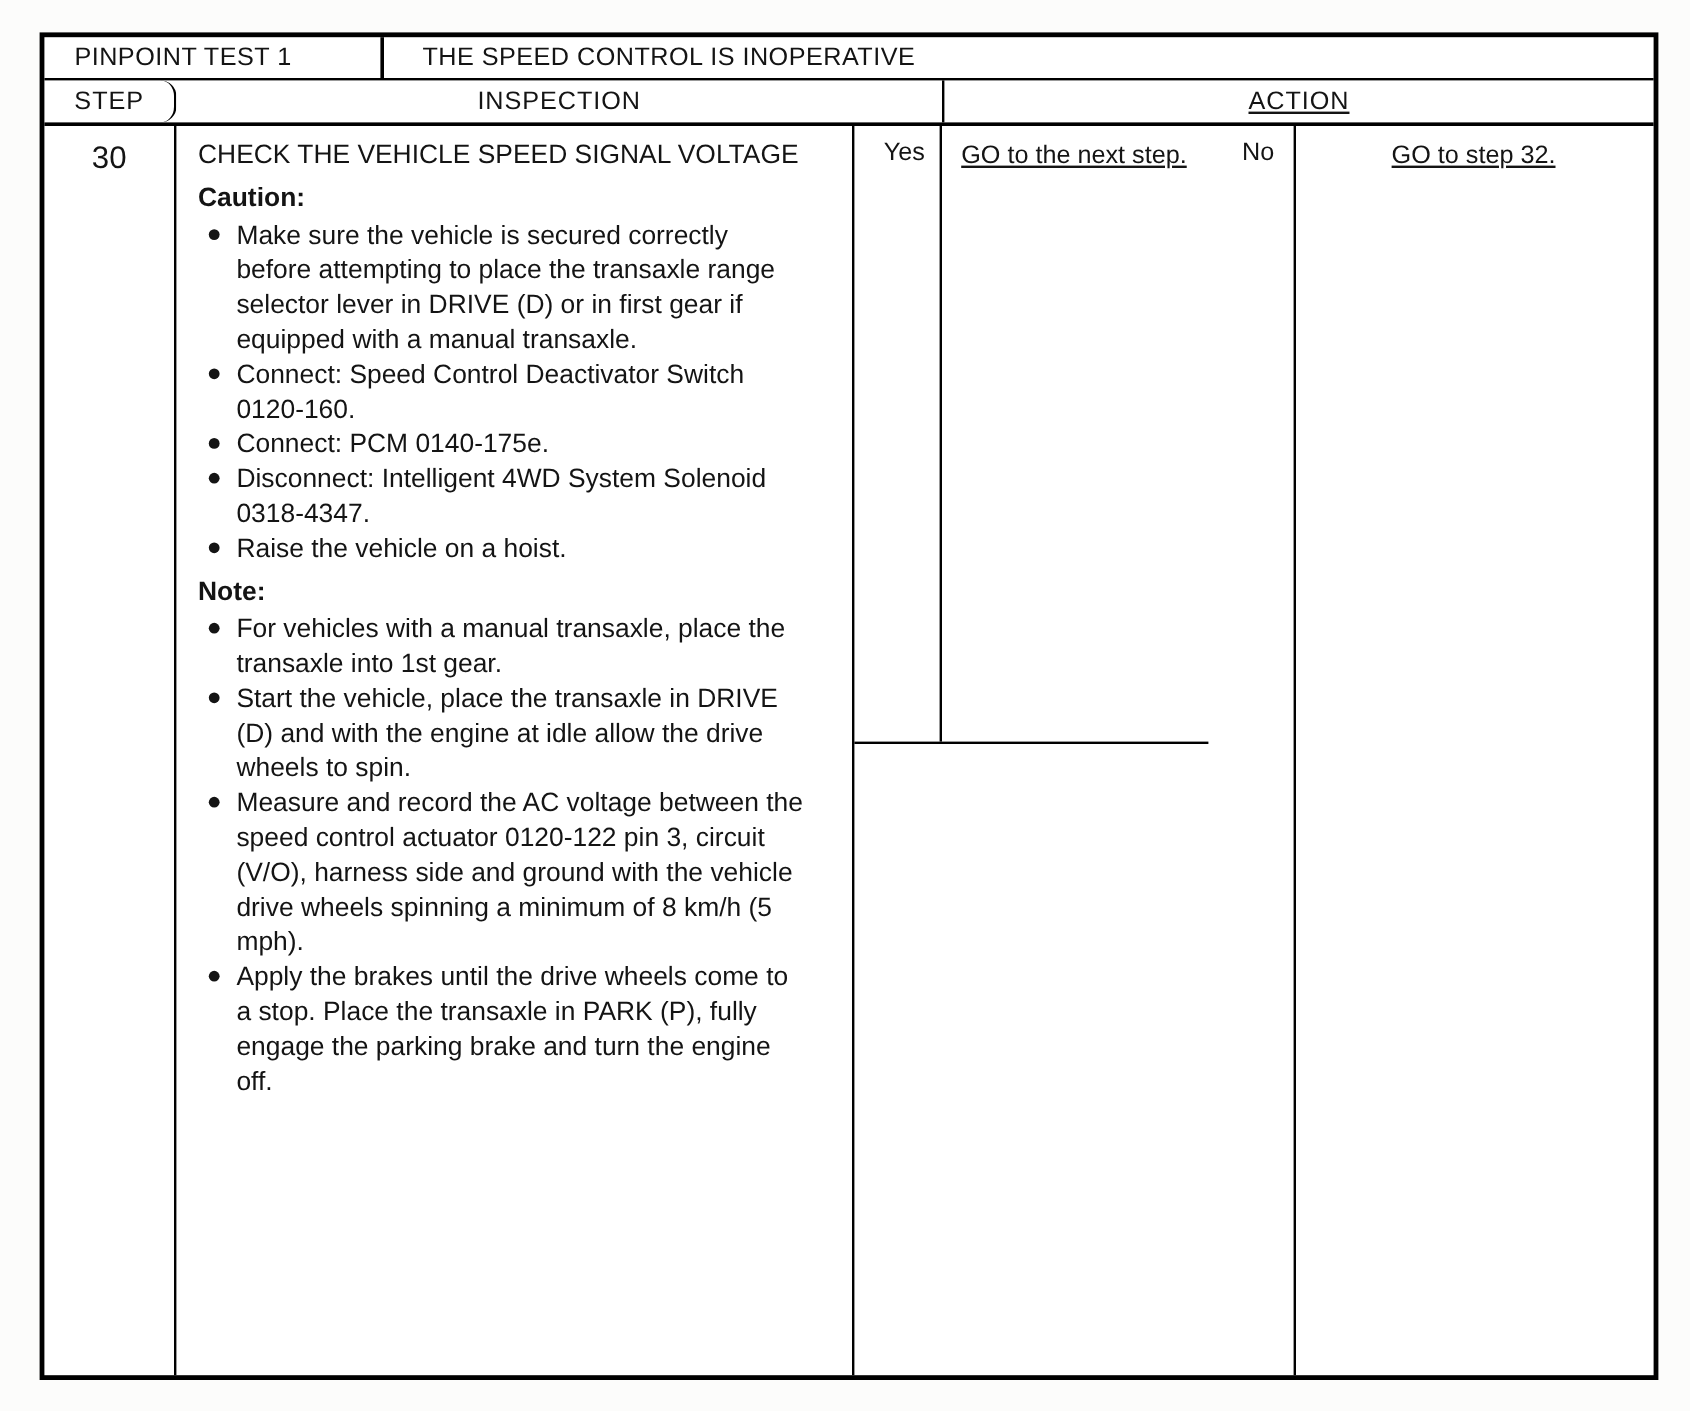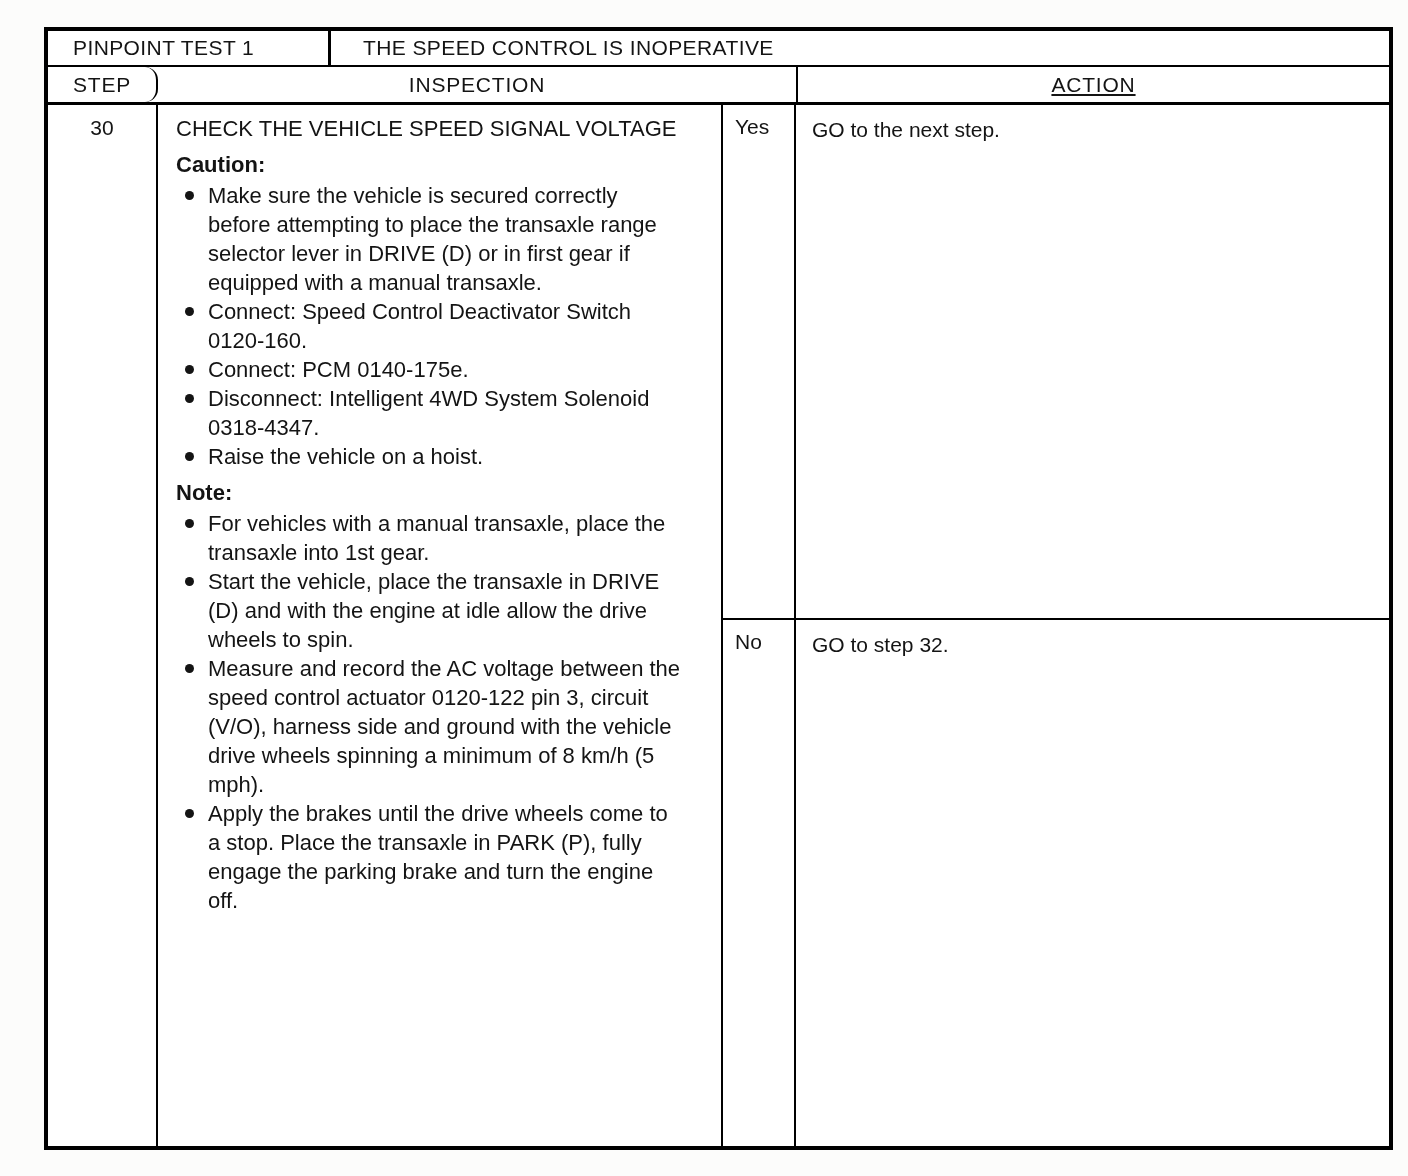--- a/index.html
+++ b/index.html
@@ -9,21 +9,21 @@
     font-family: "Liberation Sans", sans-serif;
     color: #141414;
   }
   .page {
     position: relative;
     width: 1408px; height: 1176px;
     background: #fcfcfb;
   }
   .pp-table {
     position: absolute;
-    left: 44px; top: 27px;
+    left: 33px; top: 27px;
     width: 1349px; height: 1123px;
     border: 4px solid #000;
     background: #fff;
     display: flex;
     flex-direction: column;
   }
   
   .title-row {
     flex: 0 0 auto;
     height: 36px;
@@ -70,21 +70,21 @@
   }
   
   .body-row {
     flex: 1;
     display: flex;
     min-height: 0;
   }
   .col-step {
     width: 110px;
     border-right: 2px solid #000;
-    font-size: 21px;
+    font-size: 26px;
     text-align: center;
     padding-top: 11px;
   }
   .col-inspection {
     width: 565px;
     border-right: 2px solid #000;
     padding: 9px 36px 10px 18px;
     font-size: 22px;
     line-height: 29px;
     overflow: hidden;
@@ -108,40 +108,42 @@
     left: 9px; top: 10px;
     width: 9px; height: 9px;
     border-radius: 50%;
     background: #141414;
   }
   li.bold-item { font-weight: bold; }
   
   .col-results {
     flex: 1;
     display: flex;
-    flex-direction: column;
+    flex-direction: row;
     min-height: 0;
+    text-align: center;
   }
   .result-row { display: flex; }
   .result-row.yes {
     height: 515px;
     border-bottom: 2px solid #000;
   }
   .result-row.no { flex: 1; }
   .cell-answer {
     width: 73px;
     border-right: 2px solid #000;
     font-size: 21px;
     padding: 10px 0 0 12px;
   }
   .cell-action {
     flex: 1;
     font-size: 21px;
     padding: 10px 18px 0 16px;
     line-height: 29px;
+    text-decoration: underline;
   }
 </style>
 </head>
 <body>
 
 <div class="page">
   <div class="pp-table">
 
     <div class="title-row">
       <div class="title-left">PINPOINT TEST 1</div>

